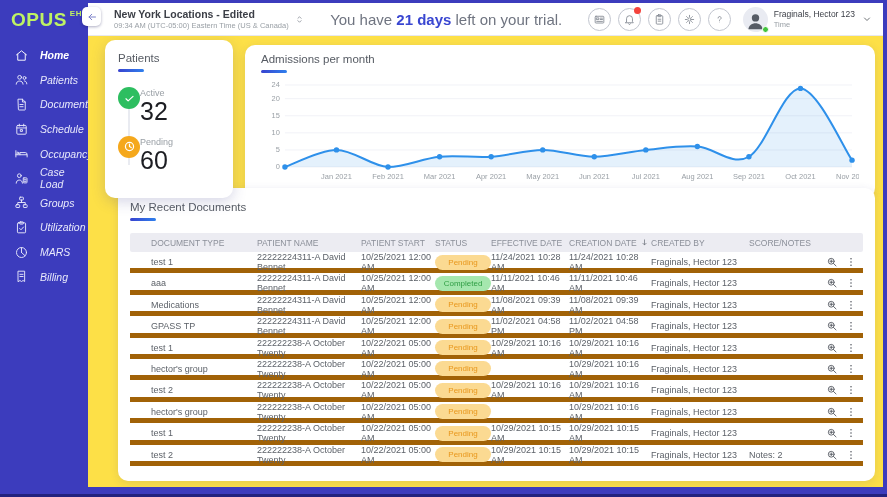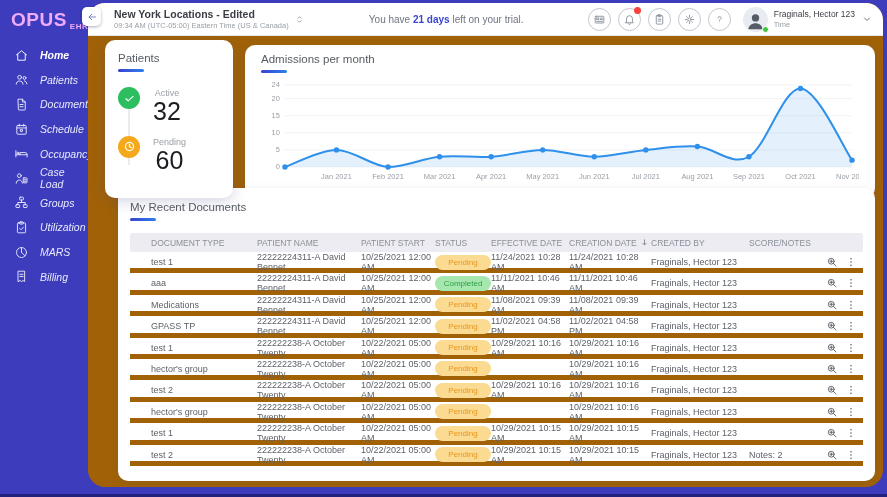--- a/index.html
+++ b/index.html
@@ -7,48 +7,48 @@
   body {
     width:887px; height:497px; position:relative; overflow:hidden;
     background:#3c3cbd;
     font-family:"Liberation Sans", sans-serif;
     -webkit-font-smoothing:antialiased;
   }
   body::after{content:"";position:absolute;left:0;right:0;bottom:0;height:3px;background:#22227e;}
 
   
   .sidebar{position:absolute;left:0;top:0;bottom:3px;width:88px;color:#fff;}
-  .logo{padding:9px 0 0 11px;display:flex;align-items:flex-end;color:#f0abfc;}
+  .logo{padding:9px 0 0 11px;display:flex;align-items:flex-start;color:#bef264;}
   .logo-main{font-size:19px;font-weight:bold;letter-spacing:.5px;}
   .logo-sub{font-size:8px;font-weight:bold;margin-left:3px;letter-spacing:.5px;}
   nav{margin-top:12px;}
   .nav-item{display:flex;align-items:center;gap:11px;height:24.6px;padding-left:14px;
     font-size:10.5px;color:#e8e9fb;cursor:pointer;font-style:italic;}
   .nav-item svg{width:15px;height:15px;flex-shrink:0;}
   .nav-item.active{font-weight:bold;color:#fff;}
 
   
   .collapse-btn{position:absolute;left:82px;top:7px;width:19px;height:19px;border:none;border-radius:5px;
     background:#fff;color:#7d82c9;display:flex;align-items:center;justify-content:center;
     box-shadow:0 1px 3px rgba(20,20,80,.35);z-index:9;cursor:pointer;padding:0;}
   .collapse-btn svg{width:12px;height:12px;}
 
   
-  .content{position:absolute;left:88px;top:3px;right:4px;bottom:10px;background:#a16207;
-    border-radius:17px;overflow:hidden;}
+  .content{position:absolute;left:88px;top:3px;right:4px;bottom:10px;background:#fde047;
+    border-radius:0;overflow:hidden;}
 
   
   header{height:33px;background:#fff;border-bottom:1px solid #e7e8ef;display:flex;align-items:center;
     padding:0 10px 0 26px;position:relative;z-index:3;}
   .location{display:flex;align-items:center;gap:5px;cursor:pointer;}
   .loc-name{font-size:10.5px;font-weight:bold;color:#3b3e46;line-height:1.2;}
   .loc-time{font-size:7.5px;color:#9aa0a6;}
   .unfold{color:#8a8f99;display:flex;}
   .unfold svg{width:11px;height:11px;}
-  .trial{flex:1;text-align:center;font-size:10px;color:#6f7480;}
+  .trial{flex:1;text-align:center;font-size:15px;color:#6f7480;}
   .trial b{color:#3946d1;}
   .hicons{display:flex;gap:7px;align-items:center;margin-right:12px;}
   .hicon{width:23px;height:23px;border:1px solid #c2c6cf;border-radius:50%;display:flex;align-items:center;
     justify-content:center;color:#7c828d;position:relative;cursor:pointer;background:#fff;}
   .hicon svg{width:13px;height:13px;}
   .hbadge{position:absolute;top:-2px;right:-1px;width:7px;height:7px;border-radius:50%;background:#f4433c;}
   .user{display:flex;align-items:center;gap:6px;cursor:pointer;}
   .avatar{width:25px;height:25px;border-radius:50%;background:#e9ebf2;color:#565c66;position:relative;}
   .avatar .face{position:absolute;inset:0;border-radius:50%;overflow:hidden;display:flex;align-items:center;justify-content:center;}
   .avatar .face svg{width:21px;height:21px;margin-top:3px;}
@@ -62,21 +62,21 @@
   
   main{position:relative;height:calc(100% - 33px);}
   .card{position:absolute;background:#fff;border-radius:10px;box-shadow:0 2px 8px rgba(70,70,140,.14);}
   .card-title{font-size:11.5px;color:#565b63;}
   .title-bar{width:26px;height:3px;border-radius:2px;background:linear-gradient(90deg,#3843cf,#2f80ed);margin-top:5px;}
 
   .patients-card{left:17px;top:4px;width:128px;height:158px;padding:12px 13px;z-index:2;
     box-shadow:0 4px 14px rgba(70,70,140,.22);}
   .stats{margin-top:15px;position:relative;}
   .rail{position:absolute;left:10px;top:20px;height:58px;width:2px;background:#e9ebf1;}
-  .stat{display:flex;gap:13px;margin-bottom:10px;position:relative;text-align:center;}
+  .stat{display:flex;margin-bottom:10px;position:relative;}
   .stat-icon{width:22px;height:22px;border-radius:50%;display:flex;align-items:center;justify-content:center;
     color:#fff;flex-shrink:0;}
   .stat-icon svg{width:13px;height:13px;}
   .stat-label{font-size:9px;color:#9aa0a6;margin-top:1px;}
   .stat-value{font-size:25px;color:#1c1d22;line-height:1.1;font-weight:500;}
 
   .chart-card{left:157px;top:9px;right:8px;height:153px;padding:8px 16px 4px;}
   .chart-svg{width:100%;height:106px;margin-top:4px;display:block;}
   .chart-svg text{font-family:"Liberation Sans",sans-serif;font-size:7.5px;fill:#9aa0a6;}
 

